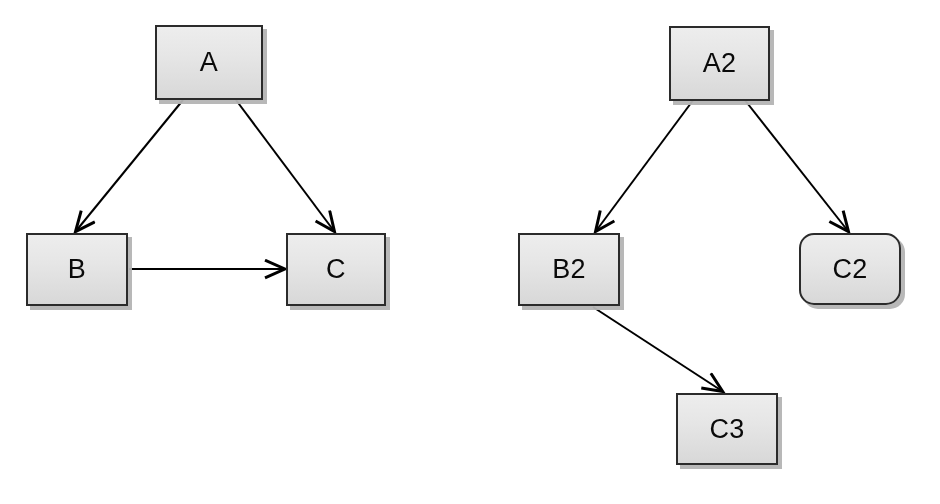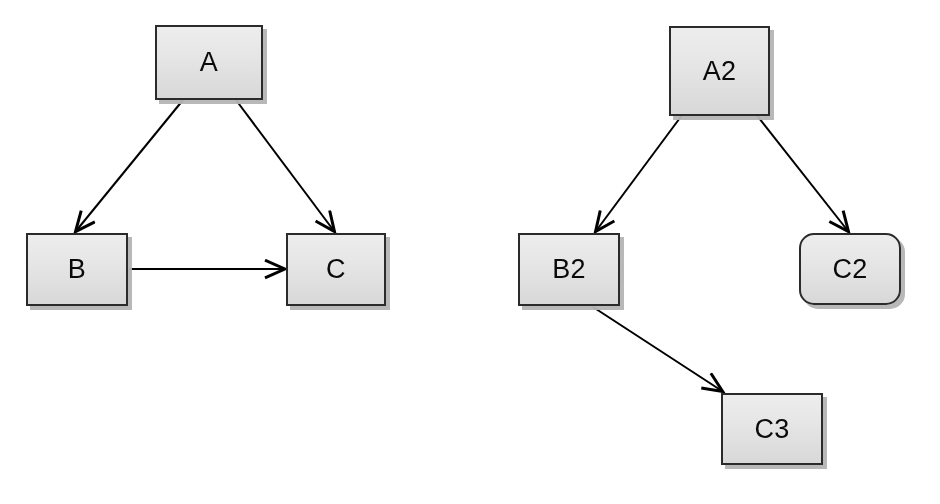--- a/index.html
+++ b/index.html
@@ -72,26 +72,26 @@
   <div class="node" style="left: 155px; top: 25px; width: 108px; height: 75px;">
     <span class="node-label">A</span>
   </div>
   <div class="node" style="left: 26px; top: 233px; width: 102px; height: 73px;">
     <span class="node-label">B</span>
   </div>
   <div class="node" style="left: 286px; top: 233px; width: 100px; height: 73px;">
     <span class="node-label">C</span>
   </div>
 
-  <div class="node" style="left: 669px; top: 26px; width: 101px; height: 90px;">
+  <div class="node" style="left: 669px; top: 26px; width: 101px; height: 75px;">
     <span class="node-label">A2</span>
   </div>
   <div class="node" style="left: 518px; top: 233px; width: 102px; height: 73px;">
     <span class="node-label">B2</span>
   </div>
   <div class="node" style="left: 799px; top: 233px; width: 102px; height: 72px; border-radius: 15px;">
     <span class="node-label">C2</span>
   </div>
-  <div class="node" style="left: 676px; top: 393px; width: 102px; height: 72px; margin-left: 45px;">
+  <div class="node" style="left: 676px; top: 393px; width: 102px; height: 72px;">
     <span class="node-label">C3</span>
   </div>
 
 </div>
 
 </body></html>

